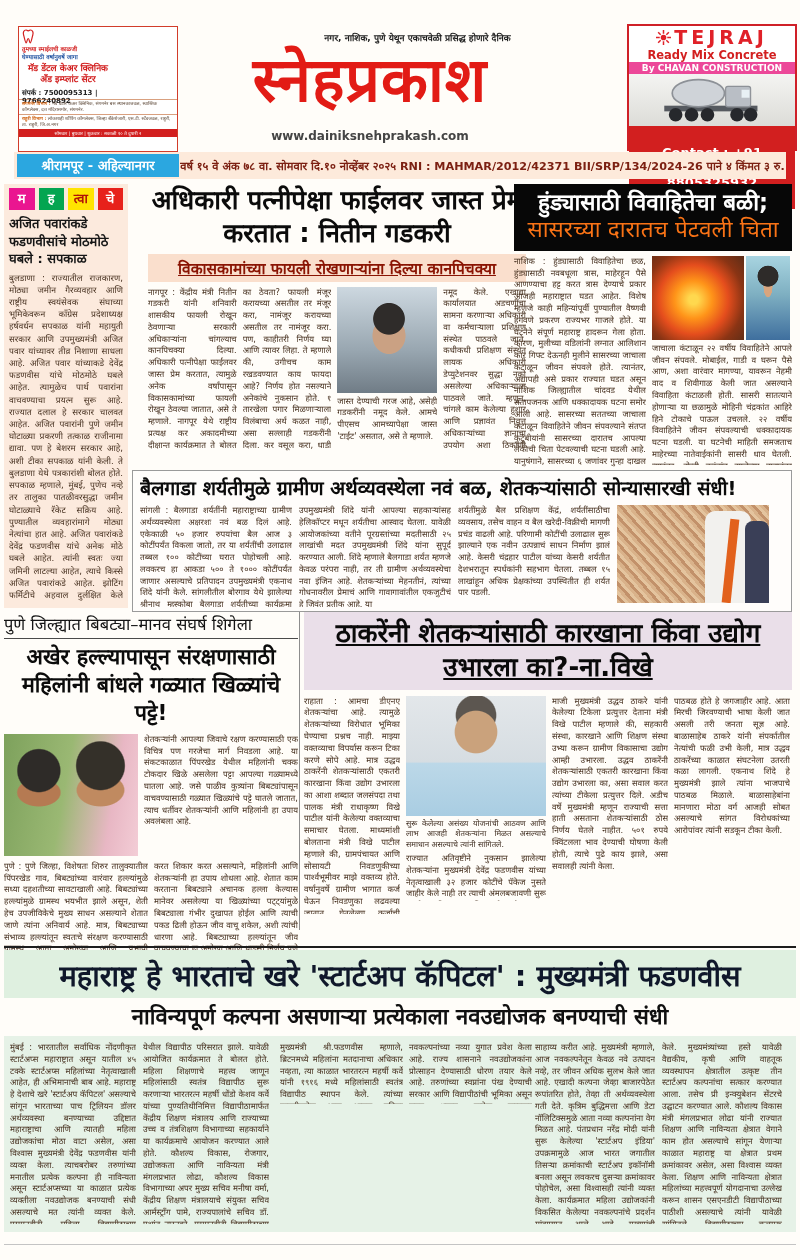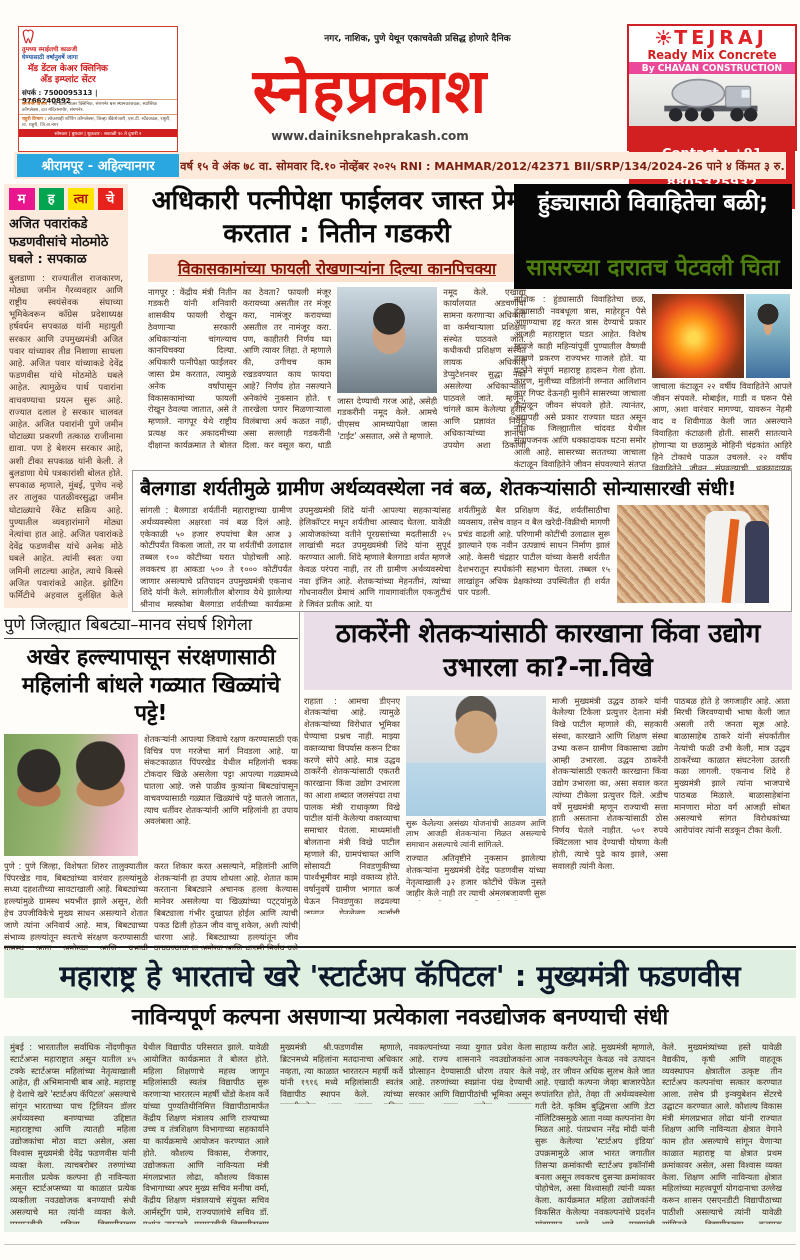--- a/index.html
+++ b/index.html
@@ -22,21 +22,21 @@
   .d-name{color:#d21f1f;font-weight:bold;font-size:9px;line-height:1.25;margin-top:2px;text-align:center;}
   .d-contact{color:#222;font-weight:bold;font-size:7px;margin-top:2px;}
   .d-row{border-top:1px solid #d9a07f;padding:1px 3px;font-size:4.6px;line-height:1.3;color:#5a4534;}
   .d-row b{color:#d06414;}
   .d-strip{background:#d21f1f;color:#fff;font-size:4.6px;text-align:center;padding:1px 0;}
   .tooth{width:14px;height:16px;display:inline-block;vertical-align:top;}
 
   .tagline{left:285px;top:31px;width:265px;text-align:center;font-size:9px;font-weight:bold;
            color:#1d1d1d;white-space:nowrap;overflow:hidden;}
   .mast-title{left:170px;top:40px;width:400px;text-align:center;font-size:61px;font-weight:800;
-              color:#e21b15;line-height:1.3;letter-spacing:1px;margin-top:11px;}
+              color:#e21b15;line-height:1.3;letter-spacing:1px;}
   .website{left:170px;top:129px;width:400px;text-align:center;font-size:12px;font-weight:bold;color:#454545;}
 
   .tejraj{left:627px;top:24px;width:166px;height:123px;border:2px solid #cf2027;background:#fff;text-align:center;}
   .tj-title{color:#e02128;font-weight:800;font-size:19px;letter-spacing:4px;line-height:1.05;margin-top:2px;}
   .tj-sub{color:#d21f1f;font-weight:bold;font-size:11.5px;}
   .tj-by{background:#ec4899;color:#fff;font-weight:bold;font-size:9px;padding:1px 0;}
   .tj-truck{height:52px;background:linear-gradient(#f4f4f2,#dcdcd8);display:flex;align-items:center;justify-content:center;}
   .tj-contact{background:#d21f1f;color:#fff;font-size:13px;font-weight:bold;padding:19px 0;}
   .sun{display:inline-block;vertical-align:middle;margin-right:3px;}
 
@@ -65,21 +65,21 @@
   .g-pc{width:100px;display:flex;flex-direction:column;gap:3px;}
   .ph-gadkari{width:100px;height:106px;background:
       radial-gradient(circle at 52% 30%,#2f2c2a 17%,transparent 18%),
       radial-gradient(ellipse at 52% 46%,#caa183 22%,transparent 23%),
       linear-gradient(#cdd8e0 0%,#98a6b0 60%,#707c86 100%);}
 
   
   .dowry{left:514px;top:184px;width:278px;height:284px;}
   .dw-black{background:#070707;padding:5px 4px 7px;text-align:center;line-height:1.22;}
   .dw-l1{color:#ffffff;font-weight:800;font-size:22.5px;}
-  .dw-l2{color:#4d7c0f;font-weight:700;font-size:22.5px;margin-top:38px;}
+  .dw-l2{color:#f97316;font-weight:400;font-size:22.5px;}
   .dw-body{display:flex;gap:6px;margin-top:5px;height:212px;}
   .dw-c1{width:132px;} .dw-c2{flex:1;display:flex;flex-direction:column;gap:3px;}
   .dw-photos{display:flex;gap:2px;height:84px;}
   .ph-fire{width:92px;height:84px;background:
       radial-gradient(circle at 45% 52%,#ffd84e 7%,#ff9419 28%,#e44d1d 52%,#8a3414 75%,#5c2d17 100%),
       linear-gradient(#4e6b3a,#7a4a23);}
   .ph-bride{width:44px;height:84px;background:
       radial-gradient(circle at 50% 24%,#2e2b29 15%,transparent 16%),
       radial-gradient(ellipse at 50% 36%,#d8a57e 14%,transparent 15%),
       linear-gradient(#a8d4e0 0%,#7fb0c2 45%,#3f6f9e 100%);}
@@ -109,21 +109,21 @@
       radial-gradient(ellipse at 72% 46%,#c08a60 17%,transparent 18%),
       linear-gradient(100deg,#7da15c 0%,#9ab873 45%,#e8b7c4 78%,#f3cdd6 100%);}
   .leo-side{flex:1;}
   .leo-cols{display:flex;gap:6px;margin-top:5px;height:146px;}
   .leo-c{width:144px;}
 
   
   .vline{left:299px;top:612px;width:0;height:318px;border-left:1px solid #8d8d8d;}
   .vikhe{left:304px;top:612px;width:488px;height:318px;}
   .vk-head{background:#eadfe9;padding:5px 8px;text-align:center;font-size:26px;font-weight:800;
-           color:#0a0a0a;line-height:1.3;}
+           color:#0a0a0a;line-height:1.3;text-decoration:underline;}
   .vk-body{display:flex;gap:6px;margin-top:6px;height:218px;}
   .vk-c1{width:96px;}
   .vk-pc{width:140px;display:flex;flex-direction:column;gap:3px;}
   .ph-vikhe{width:140px;height:120px;background:
       radial-gradient(circle at 50% 30%,#caa27c 19%,transparent 20%),
       radial-gradient(circle at 50% 16%,#5c5650 16%,transparent 17%),
       linear-gradient(#e3e7ea 0%,#d6dde2 55%,#bcd8e8 56%,#a9cde2 100%);}
   .vk-cap{font-size:7.8px;line-height:1.35;color:#3c2a1d;text-align:justify;}
   .vk-c3{width:116px;} .vk-c4{width:116px;}
 

